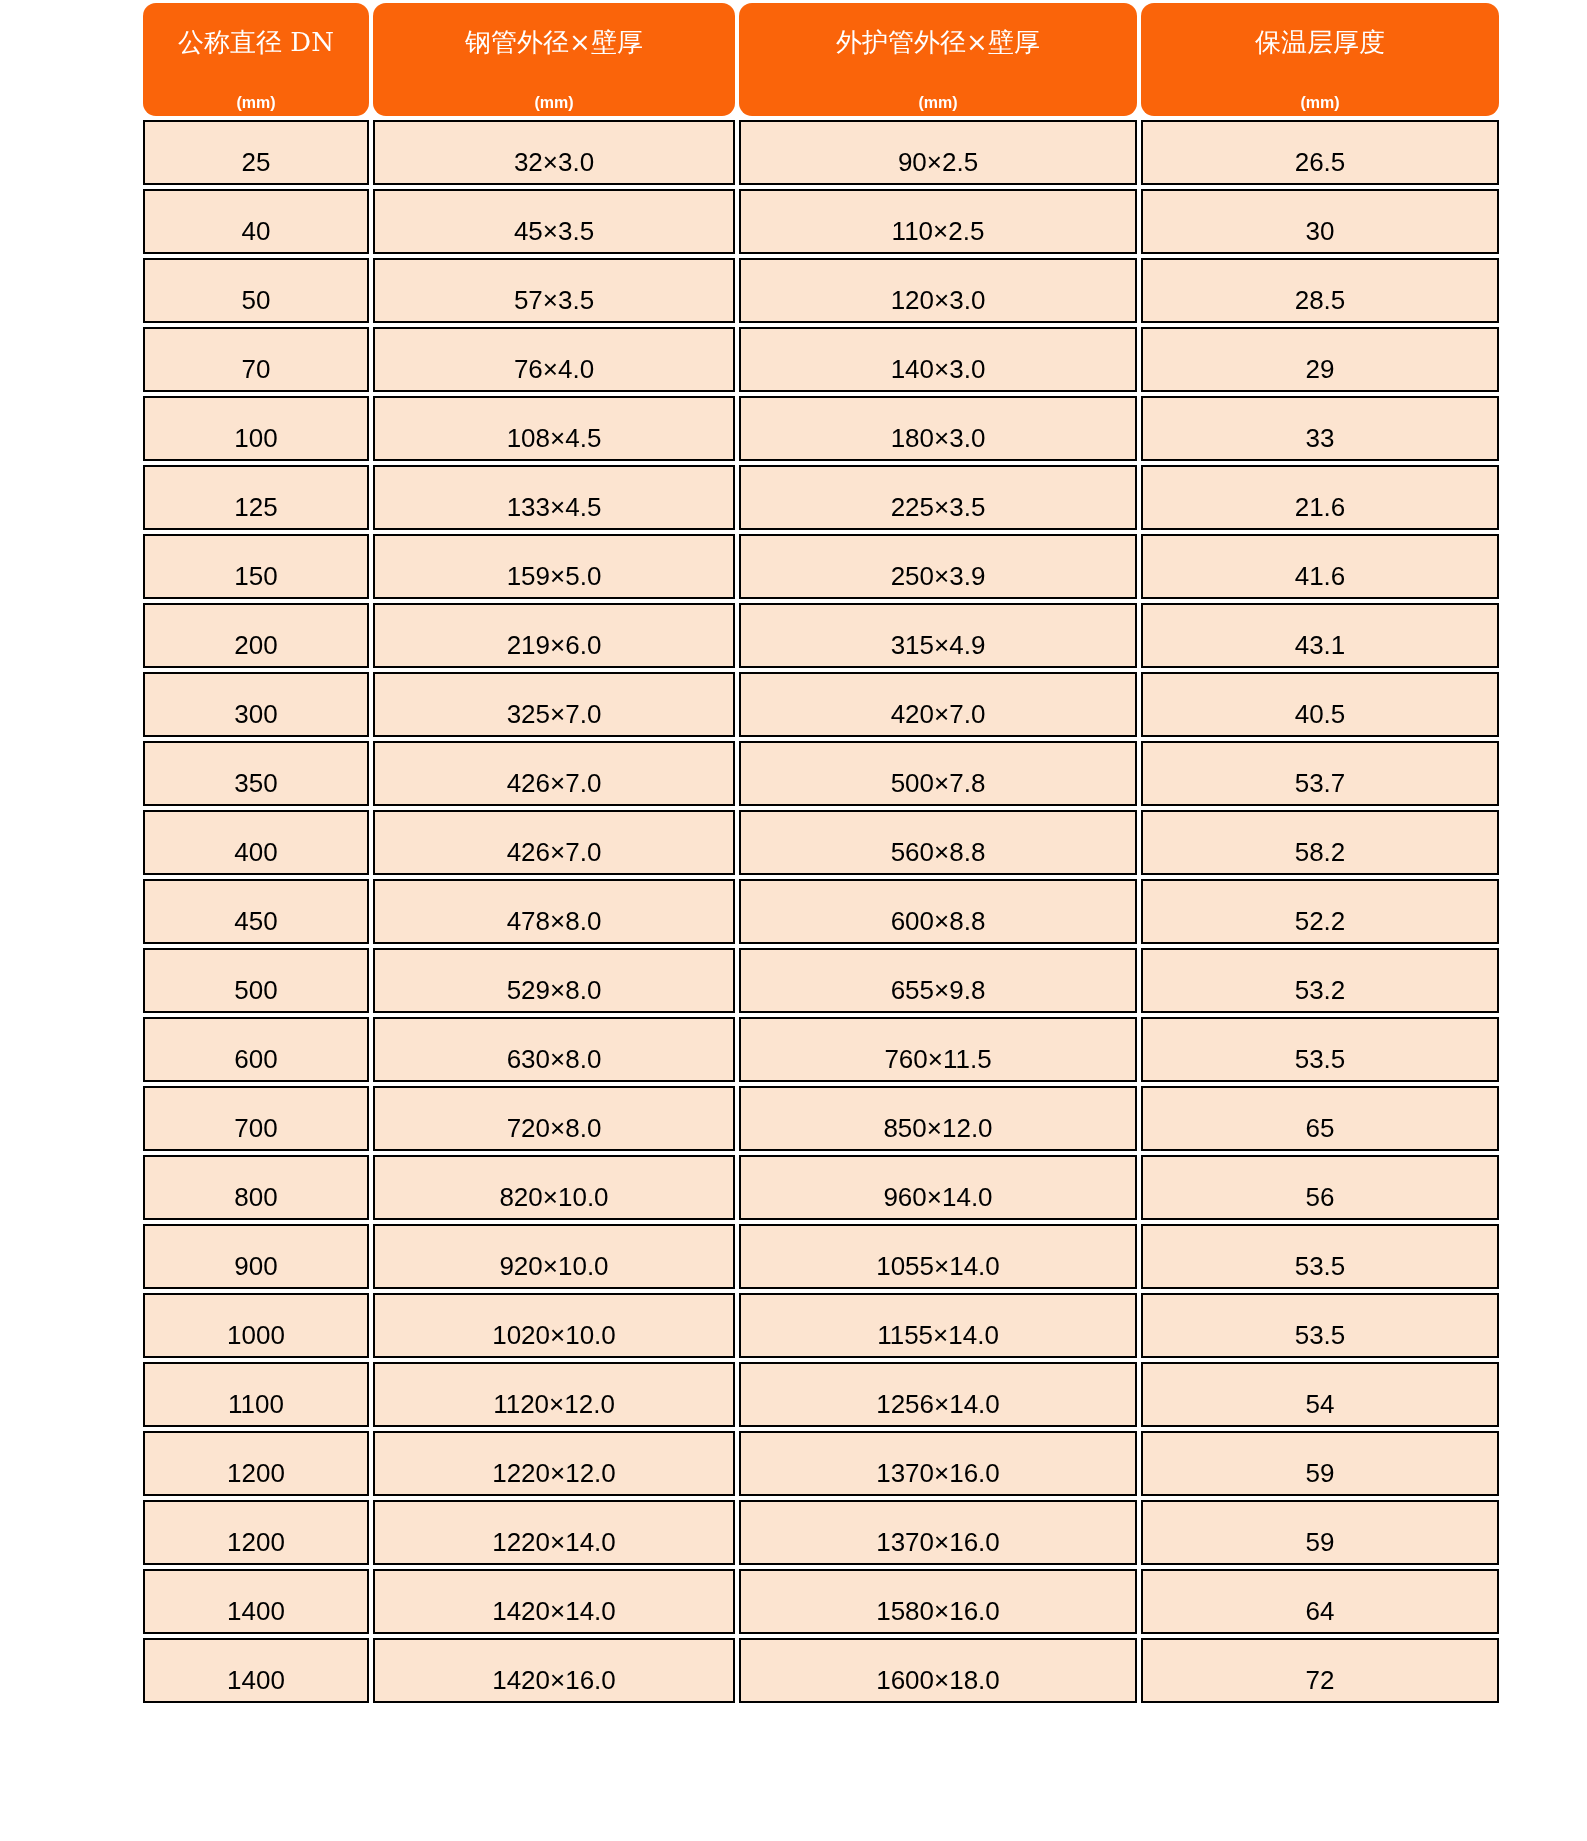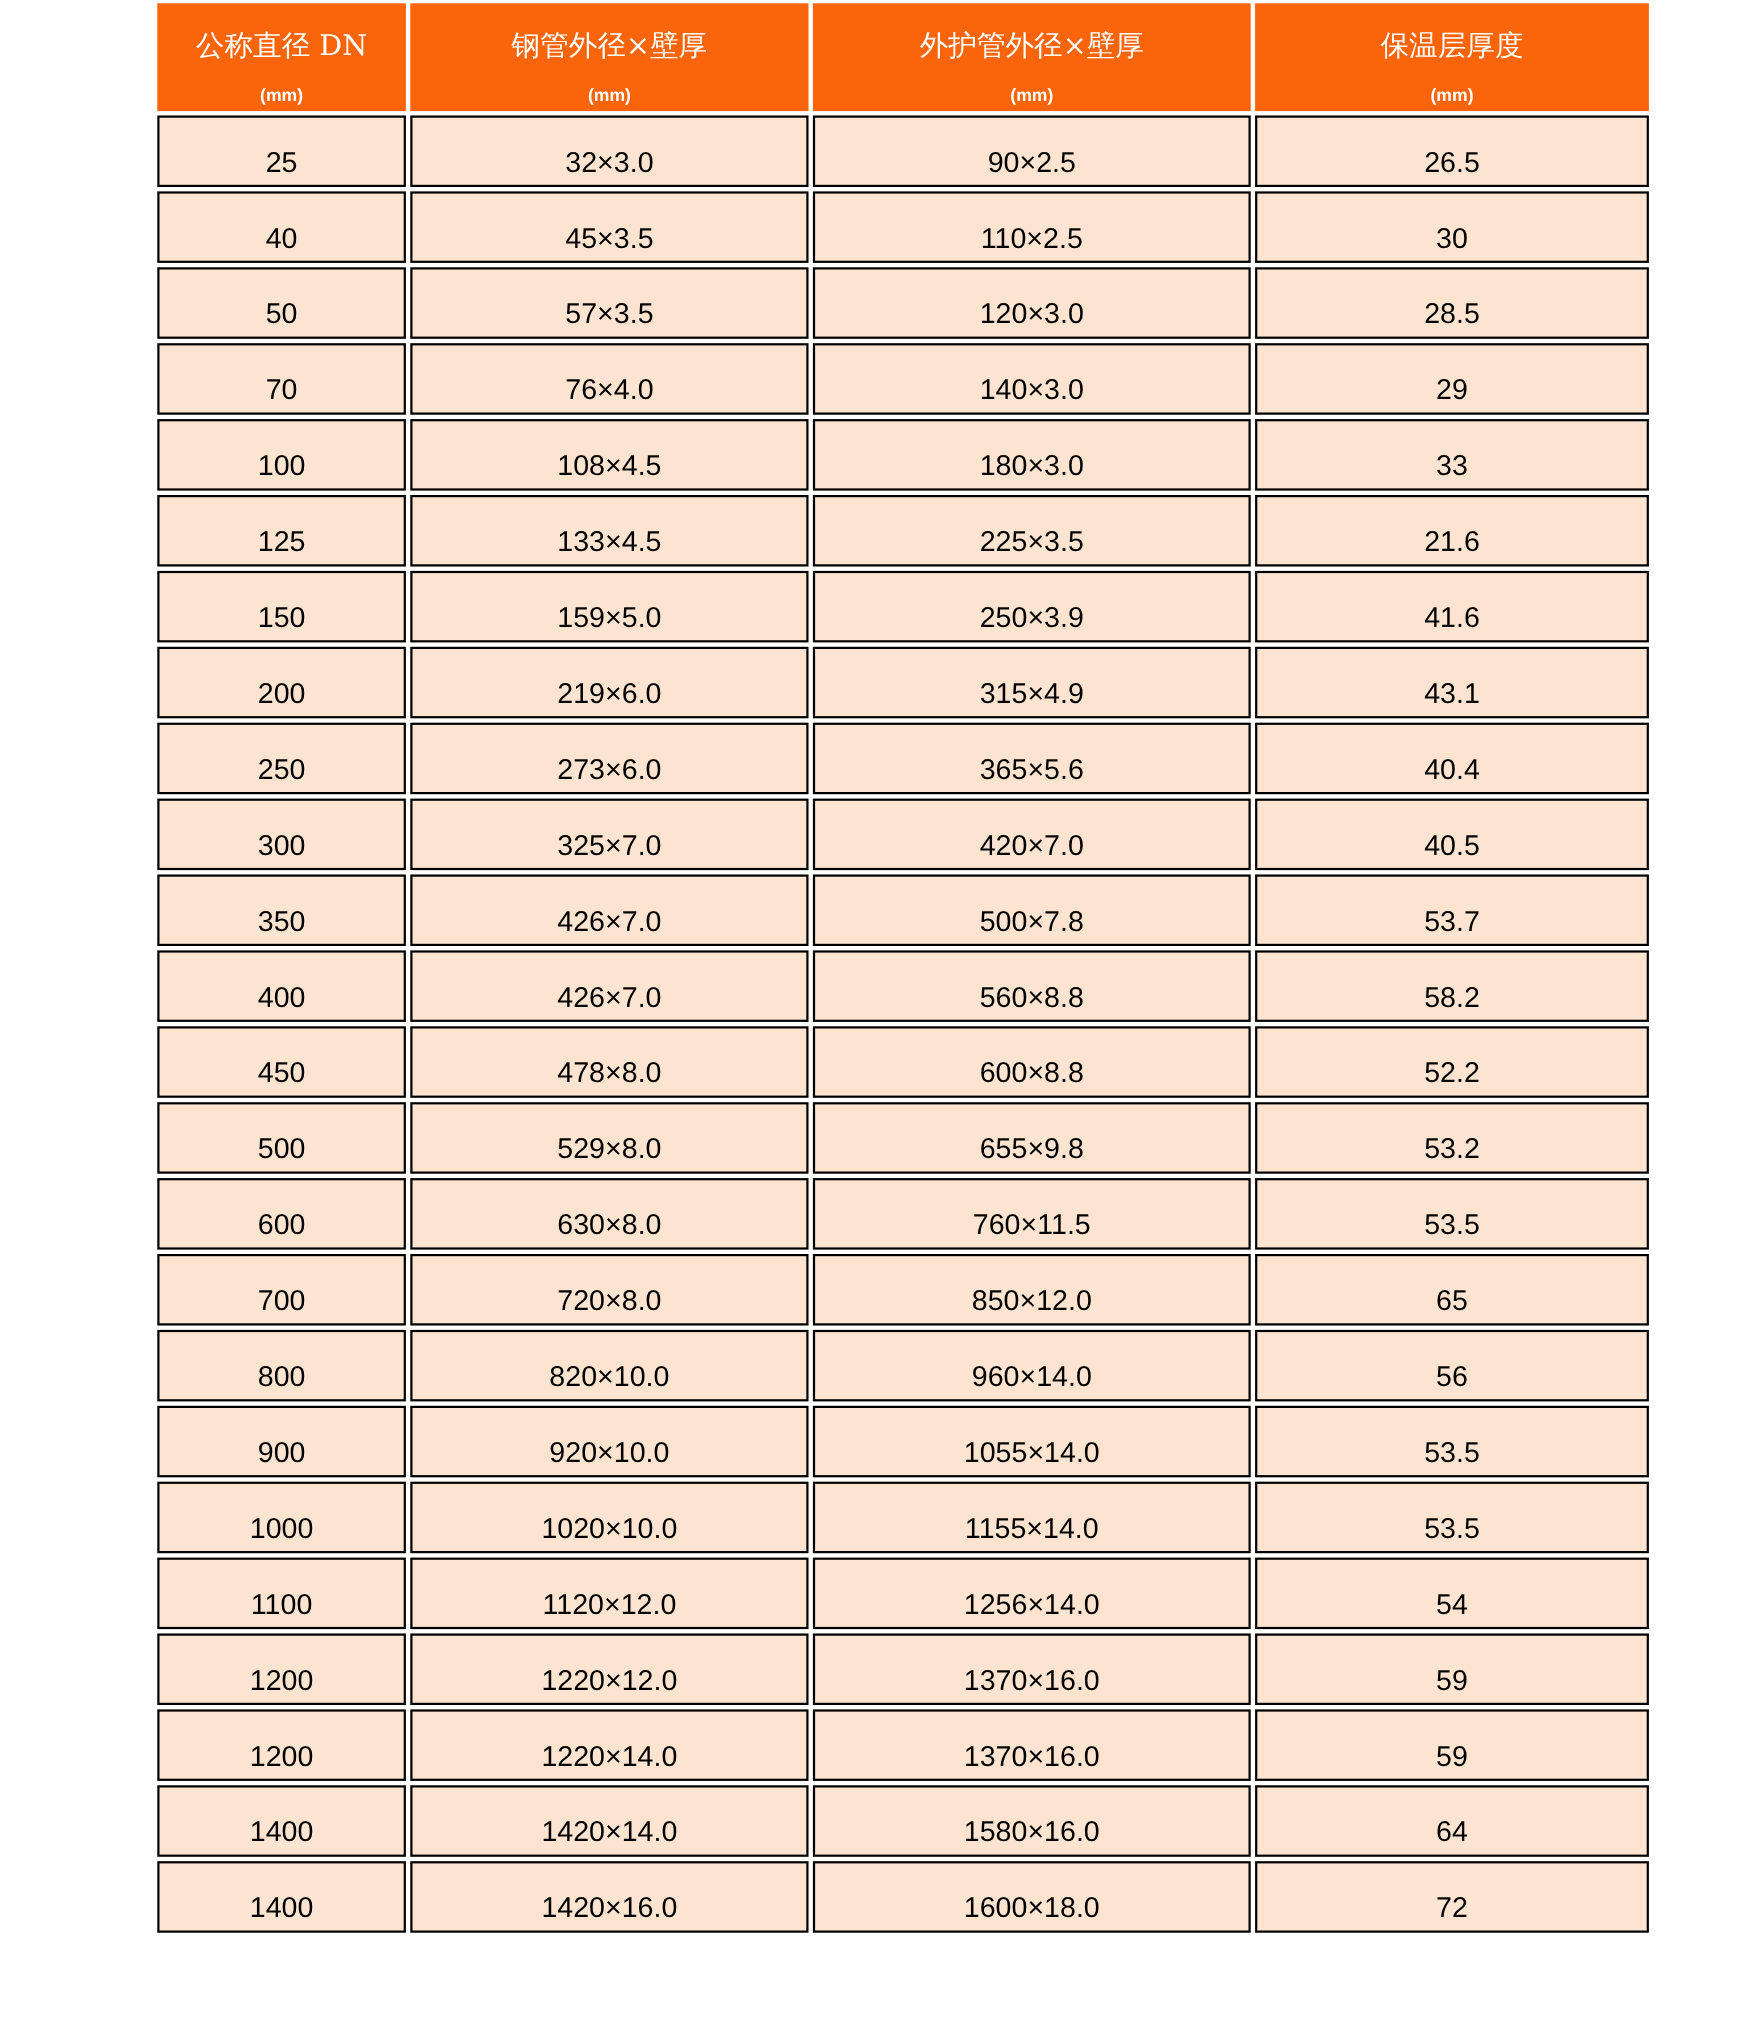--- a/index.html
+++ b/index.html
@@ -19,24 +19,25 @@
     margin-top: -1px;
     table-layout: fixed;
   }
   col.c1 { width: 226px; }
   col.c2 { width: 362px; }
   col.c3 { width: 398px; }
   col.c4 { width: 358px; }
   th {
     background: var(--header-bg, #FA640A);
     color: var(--header-text, #FFFFFF);
-    height: 98px;
+    height: 113px;
     padding: 26px 0 5px 0;
     vertical-align: top;
     font-weight: normal;
+    border-radius: 13px;
   }
   .th-inner {
     display: flex;
     flex-direction: column;
     justify-content: space-between;
     align-items: center;
     height: 100%;
   }
   .th-title {
     font-family: "DejaVu Serif", serif;
@@ -144,26 +145,20 @@
         <td>250×3.9</td>
         <td>41.6</td>
       </tr>
       <tr>
         <td>200</td>
         <td>219×6.0</td>
         <td>315×4.9</td>
         <td>43.1</td>
       </tr>
       <tr>
-        <td>250</td>
-        <td>273×6.0</td>
-        <td>365×5.6</td>
-        <td>40.4</td>
-      </tr>
-      <tr>
         <td>300</td>
         <td>325×7.0</td>
         <td>420×7.0</td>
         <td>40.5</td>
       </tr>
       <tr>
         <td>350</td>
         <td>426×7.0</td>
         <td>500×7.8</td>
         <td>53.7</td>

